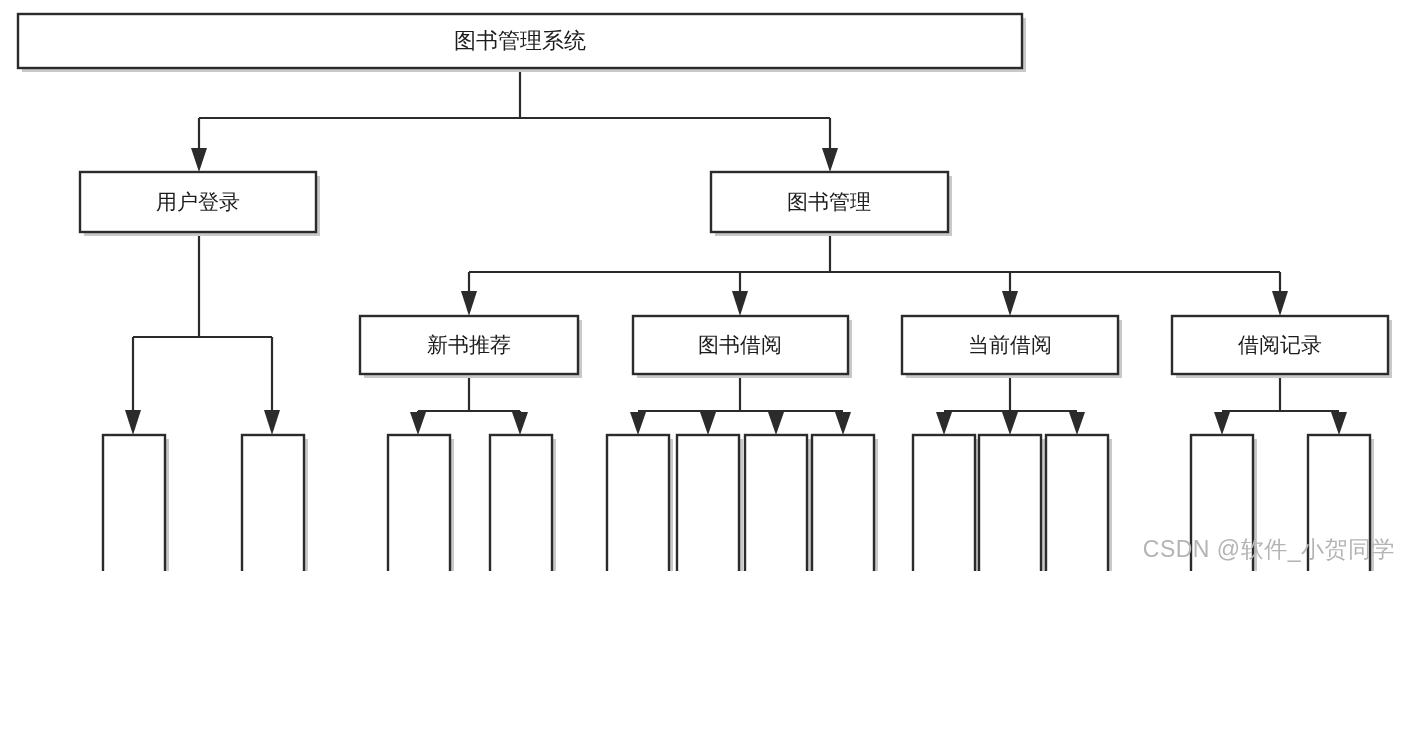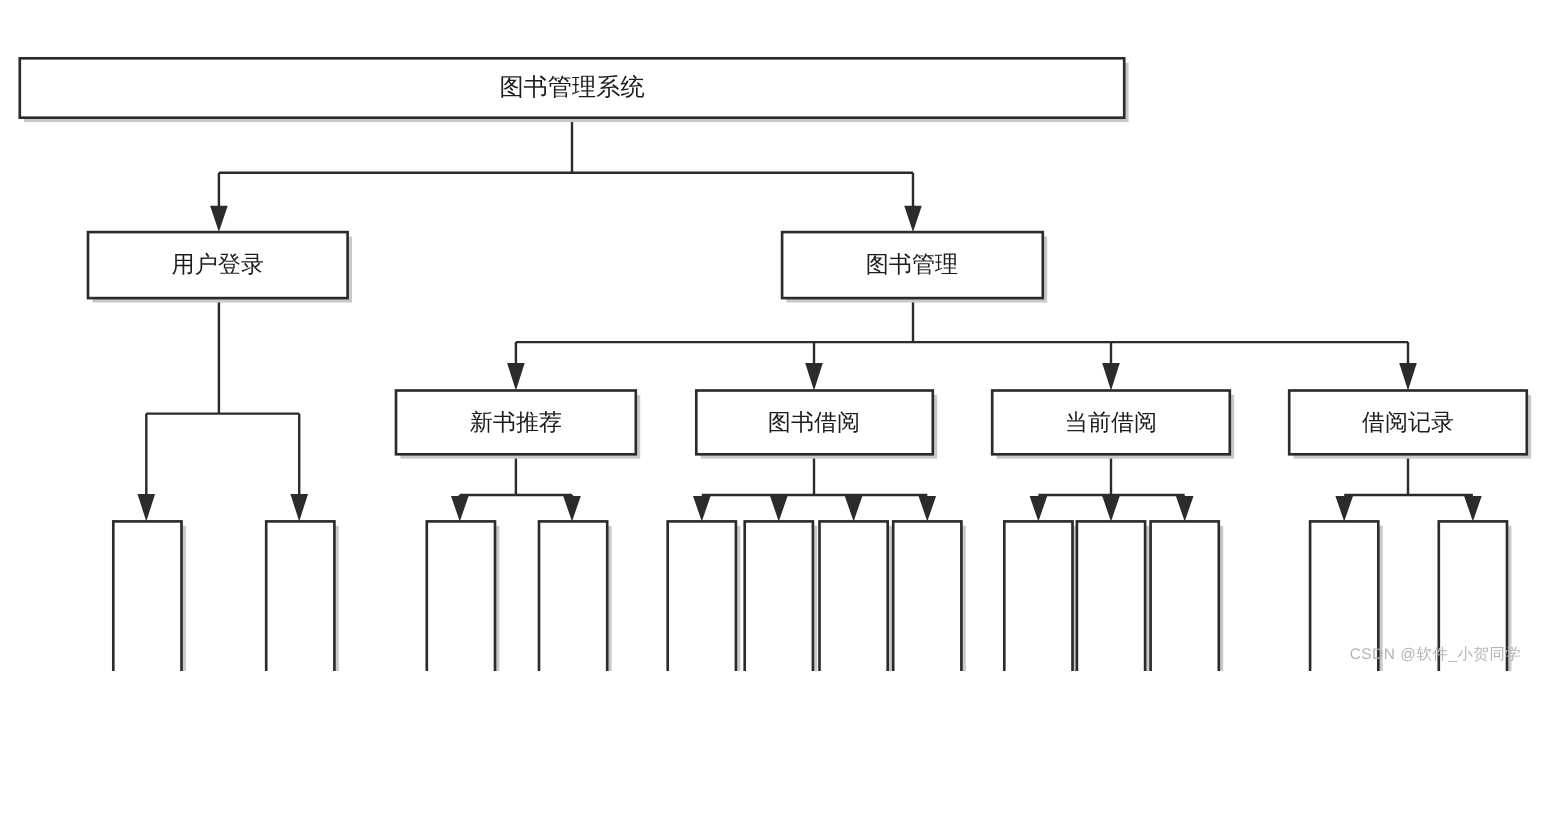--- a/index.html
+++ b/index.html
@@ -9,21 +9,20 @@
   }
   body {
     font-family: "Liberation Sans", "DejaVu Sans", sans-serif;
   }
   #diagram-root {
     position: relative;
     width: 1405px;
     height: 571px;
     background: #ffffff;
     overflow: hidden;
-    margin-top: 39px;
   }
   svg#tree-svg {
     position: absolute;
     left: 0;
     top: 0;
     width: 1405px;
     height: 747px;
     display: block;
   }
   .node-box {
@@ -69,24 +68,24 @@
     align-items: flex-start;
     justify-content: center;
     text-align: left;
     pointer-events: none;
   }
   .leaf-label.centered {
     align-items: center;
   }
   .watermark {
     position: absolute;
-    right: 22px;
+    right: 10px;
     bottom: 6px;
     font-family: "Liberation Sans", "DejaVu Sans", sans-serif;
-    font-size: 14px;
+    font-size: 23px;
     color: #b4b4b4;
     white-space: nowrap;
     letter-spacing: 0.5px;
     text-align: right;
   }
 </style>
 </head>
 <body>
 
 <div id="diagram-root">

